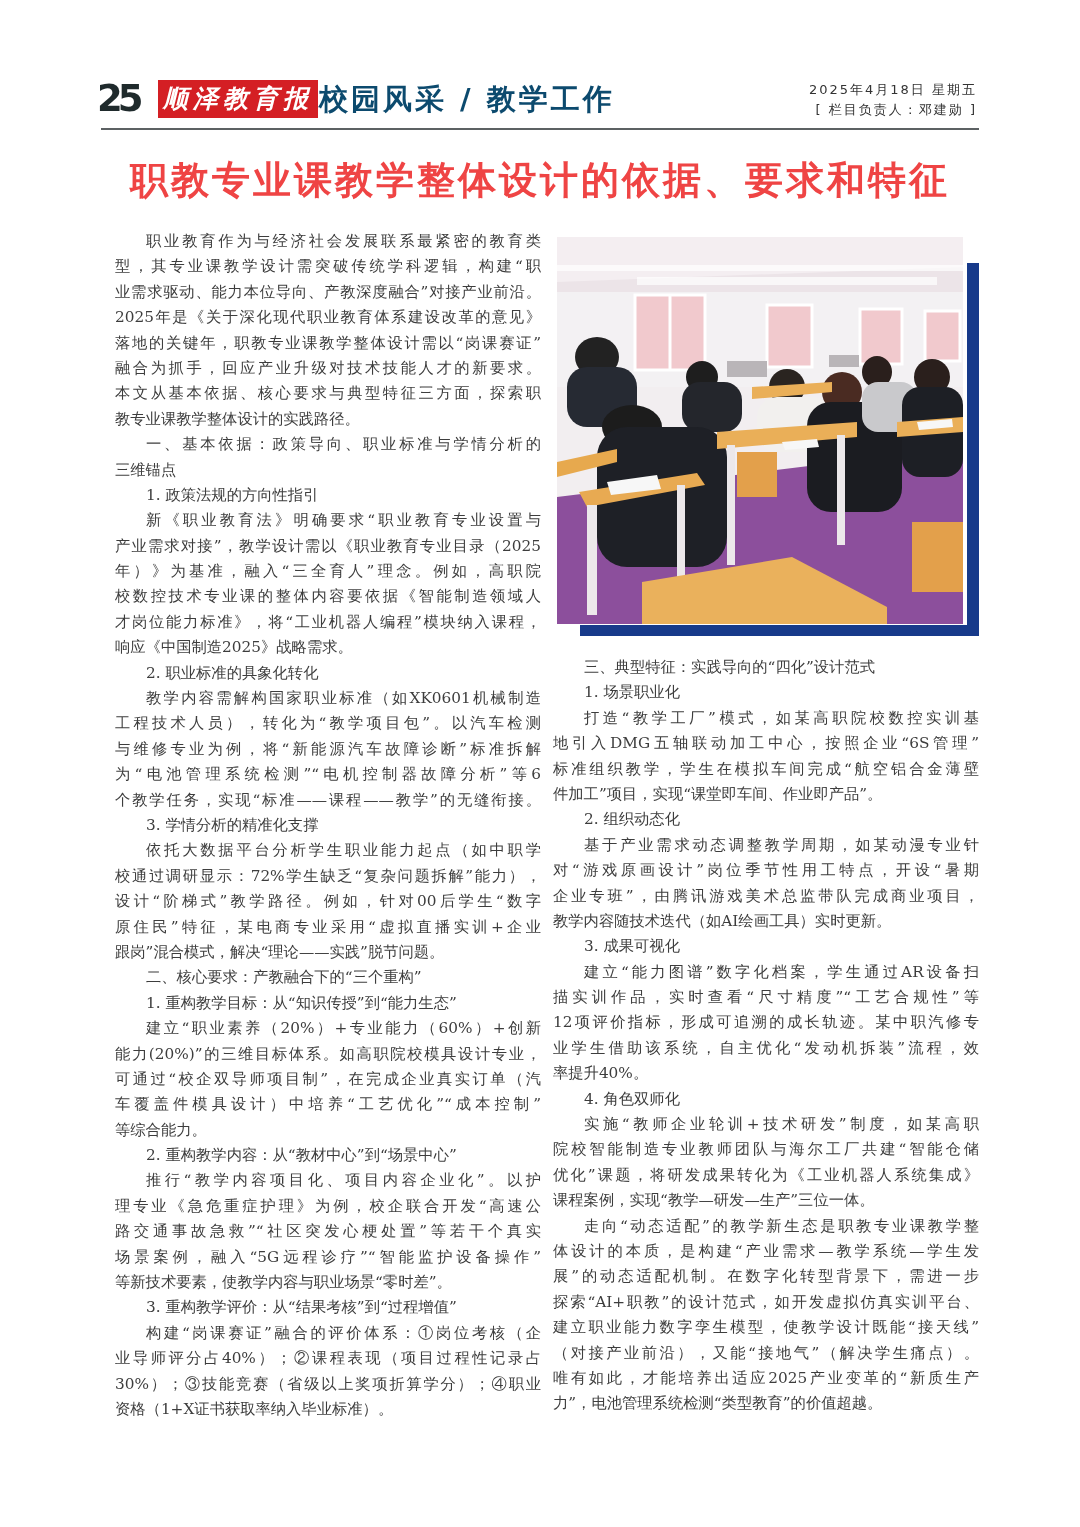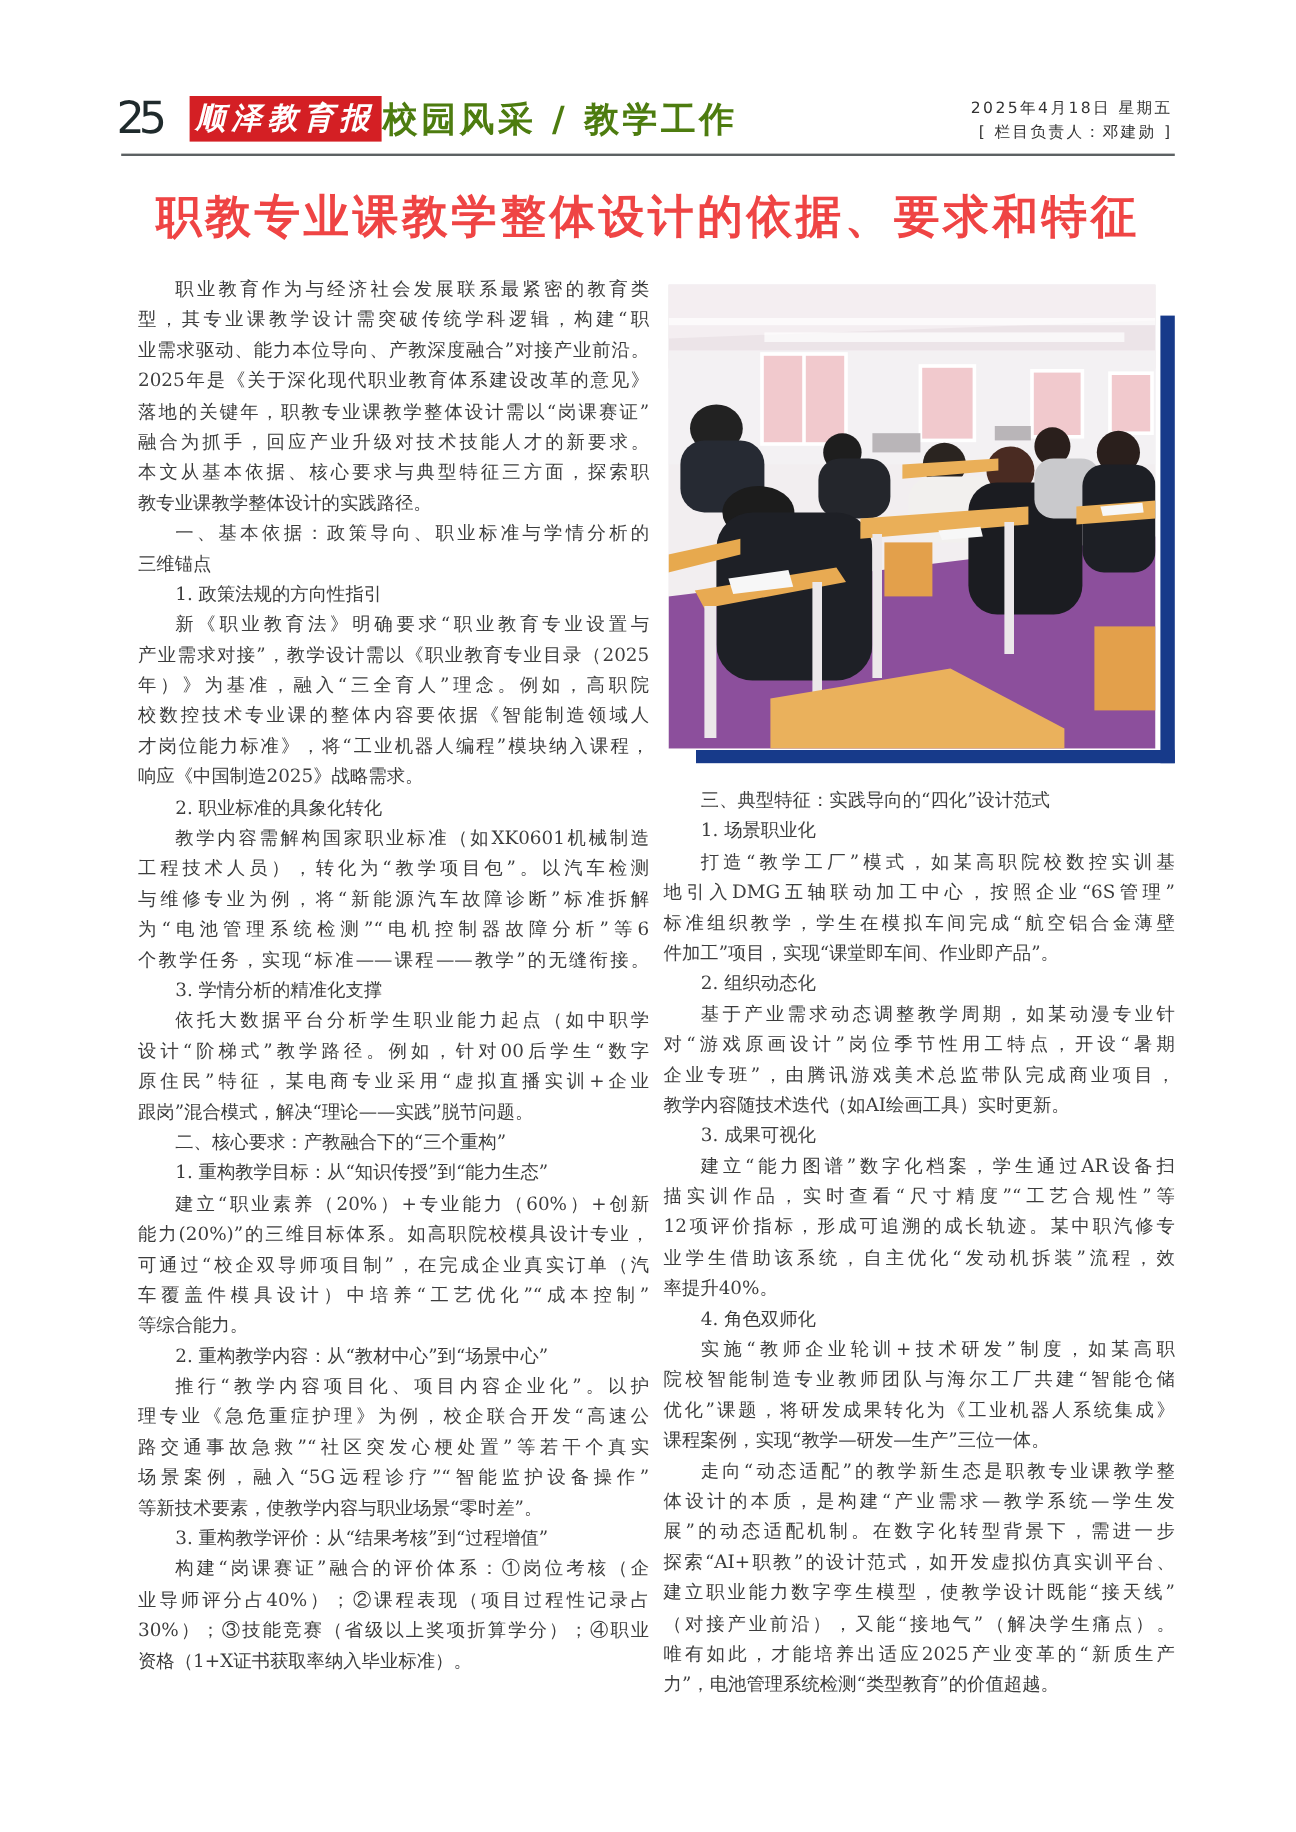--- a/index.html
+++ b/index.html
@@ -1,22 +1,22 @@
 <!DOCTYPE html>
 <html><head>
 <meta charset="utf-8">
 <style>
   * { margin: 0; padding: 0; box-sizing: border-box; }
   html, body { width: 1080px; height: 1527px; background: #ffffff; overflow: hidden; }
   body { position: relative; font-family: "DejaVu Serif", "Liberation Serif", serif; color: #3a3a3a; }
 
   .masthead { position: absolute; left: 97px; top: 78px; width: 882px; height: 42px; }
-  .page-num { position: absolute; left: 0; top: 0; font-family: "DejaVu Sans", sans-serif; font-weight: normal; font-size: 37px; letter-spacing: -5px; color: #1f2a2c; line-height: 42px; }
+  .page-num { position: absolute; left: 0; top: 0; font-family: "DejaVu Sans", sans-serif; font-weight: bold; font-size: 37px; letter-spacing: -5px; color: #1f2a2c; line-height: 42px; }
   .paper-logo { position: absolute; left: 61px; top: 2px; width: 160px; height: 38px; background: #d41f24; color: #ffffff; font-family: "DejaVu Serif", serif; font-weight: bold; font-style: italic; font-size: 25px; letter-spacing: 5px; line-height: 38px; text-align: center; }
-  .section-title { position: absolute; left: 222px; top: 0; font-family: "DejaVu Sans", sans-serif; font-weight: bold; font-size: 29px; letter-spacing: 3px; color: #4d7c0f; line-height: 42px; }
+  .section-title { position: absolute; left: 222px; top: 0; font-family: "DejaVu Sans", sans-serif; font-weight: bold; font-size: 29px; letter-spacing: 3px; color: #0c4a6e; line-height: 42px; }
   .date-line { position: absolute; right: 2px; top: 3px; font-family: "DejaVu Sans", sans-serif; font-size: 13px; letter-spacing: 2px; color: #333; text-align: right; }
   .editor-line { position: absolute; right: 2px; top: 23px; font-family: "DejaVu Sans", sans-serif; font-size: 13px; letter-spacing: 2px; color: #333; }
   .rule { position: absolute; left: 101px; top: 128px; width: 878px; height: 2px; background: #5c6163; }
 
   .headline { position: absolute; left: 104px; top: 152px; width: 872px; text-align: center; font-family: "DejaVu Sans", sans-serif; font-weight: bold; font-size: 38px; letter-spacing: 3px; color: #ef4444; line-height: 56px; white-space: nowrap; }
 
   .col { position: absolute; width: 426px; font-size: 15.3px; line-height: 25.4px; color: #3d3d3d; }
   .col-left { left: 103px; top: 229px; margin-left: 12px; }
   .col-right { left: 553px; top: 655px; }
   .line { display: block; white-space: nowrap; text-align: justify; text-align-last: justify; height: 25.4px; overflow: visible; }
@@ -61,20 +61,21 @@
     <span class="line">才岗位能力标准》，将“工业机器人编程”模块纳入课程，</span>
     <span class="line last">响应《中国制造2025》战略需求。</span>
     <span class="line indent last">2. 职业标准的具象化转化</span>
     <span class="line indent">教学内容需解构国家职业标准（如XK0601机械制造</span>
     <span class="line">工程技术人员），转化为“教学项目包”。以汽车检测</span>
     <span class="line">与维修专业为例，将“新能源汽车故障诊断”标准拆解</span>
     <span class="line">为“电池管理系统检测”“电机控制器故障分析”等6</span>
     <span class="line">个教学任务，实现“标准——课程——教学”的无缝衔接。</span>
     <span class="line indent last">3. 学情分析的精准化支撑</span>
     <span class="line indent">依托大数据平台分析学生职业能力起点（如中职学</span>
+    <span class="line">校通过调研显示：72%学生缺乏“复杂问题拆解”能力），</span>
     <span class="line">设计“阶梯式”教学路径。例如，针对00后学生“数字</span>
     <span class="line">原住民”特征，某电商专业采用“虚拟直播实训+企业</span>
     <span class="line last">跟岗”混合模式，解决“理论——实践”脱节问题。</span>
     <span class="line indent last">二、核心要求：产教融合下的“三个重构”</span>
     <span class="line indent last">1. 重构教学目标：从“知识传授”到“能力生态”</span>
     <span class="line indent">建立“职业素养（20%）+专业能力（60%）+创新</span>
     <span class="line">能力(20%)”的三维目标体系。如高职院校模具设计专业，</span>
     <span class="line">可通过“校企双导师项目制”，在完成企业真实订单（汽</span>
     <span class="line">车覆盖件模具设计）中培养“工艺优化”“成本控制”</span>
     <span class="line last">等综合能力。</span>

